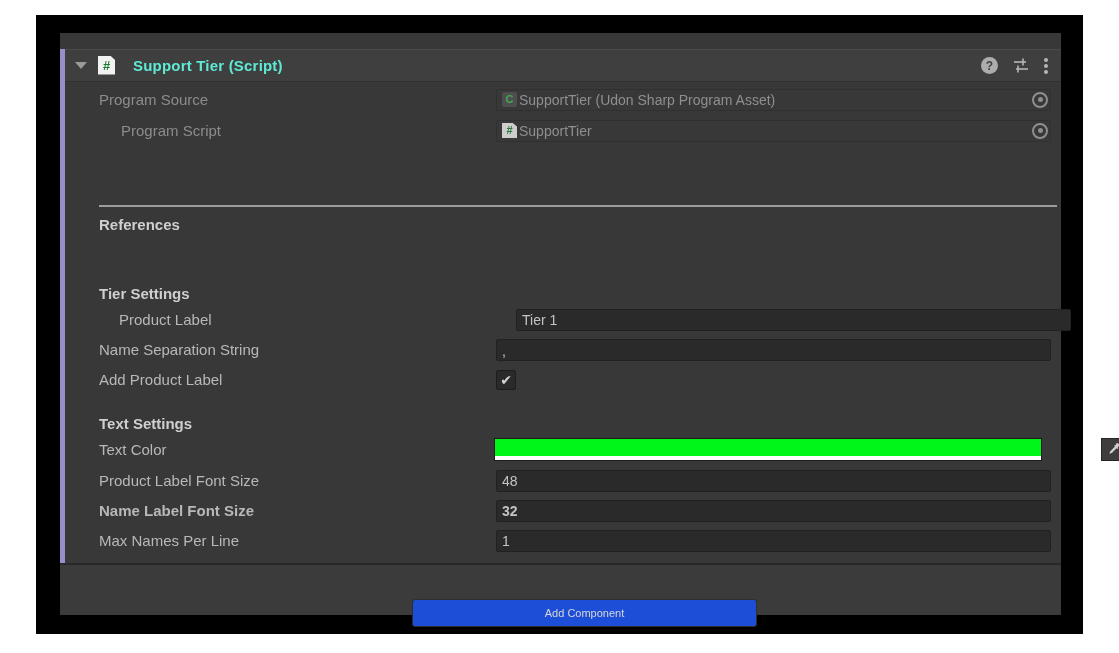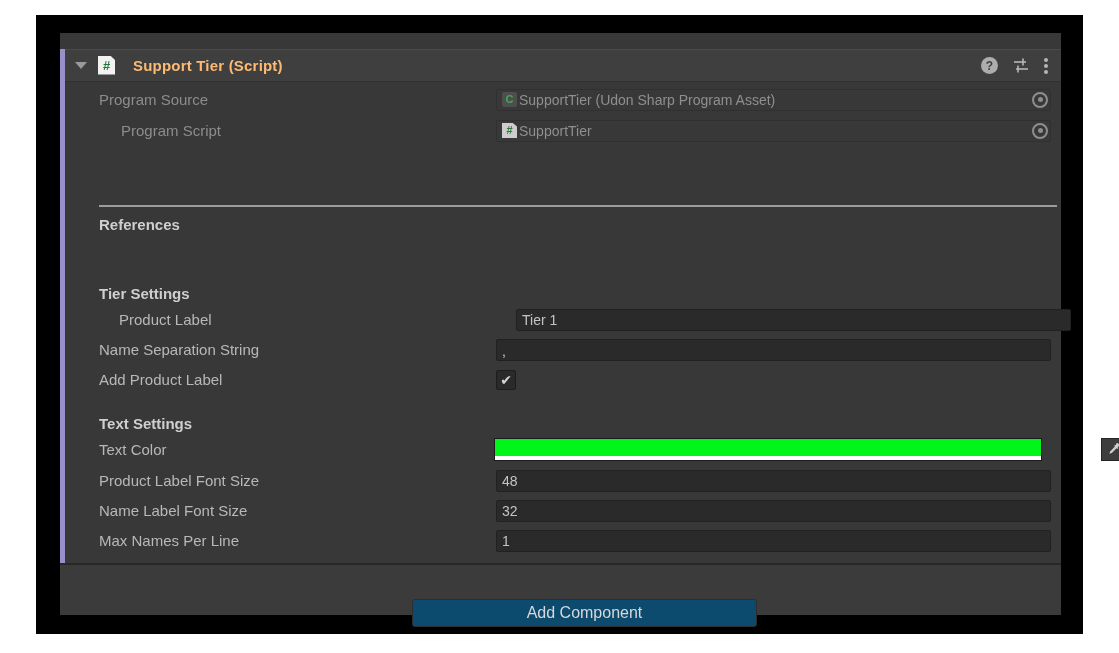--- a/index.html
+++ b/index.html
@@ -97,21 +97,21 @@
     font-size: 13px;
     font-weight: bold;
     color: #1d7a35;
     line-height: 1;
   }
 
   #component-title {
     margin-left: 18px;
     font-size: 15px;
     font-weight: bold;
-    color: #fdba74;
+    color: #5eead4;
     letter-spacing: 0.2px;
   }
 
   #header-icons {
     position: absolute;
     right: 12px;
     top: 0;
     height: 33px;
     display: flex;
     align-items: center;
@@ -324,28 +324,28 @@
     height: 50px;
     background: #3b3b3b;
   }
 
   #add-component-button {
     position: absolute;
     left: 352px;
     top: 566px;
     width: 345px;
     height: 28px;
-    background: #0c4a6e;
+    background: #1d4ed8;
     border: 1px solid #2e2e2e;
     border-radius: 3px;
     box-sizing: border-box;
     display: flex;
     align-items: center;
     justify-content: center;
-    font-size: 16px;
+    font-size: 11px;
     color: #d8d8d8;
   }
 </style>
 </head>
 <body>
 
 <div id="window-frame">
 
   <div id="inspector-panel">
 
@@ -446,21 +446,21 @@
       </div>
     </div>
 
     <div class="row" style="top:434px;">
       <div class="row-label label-col">Product Label Font Size</div>
       <div class="field">
         <span>48</span>
       </div>
     </div>
 
-    <div class="row" style="top:464px;">
+    <div class="row" style="top:464px;font-weight:bold;">
       <div class="row-label label-col">Name Label Font Size</div>
       <div class="field">
         <span>32</span>
       </div>
     </div>
 
     <div class="row" style="top:494px;">
       <div class="row-label label-col">Max Names Per Line</div>
       <div class="field">
         <span>1</span>

